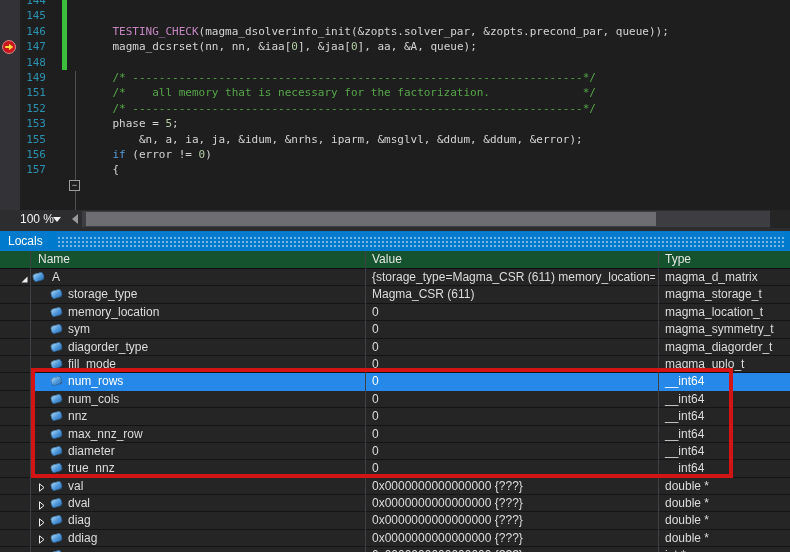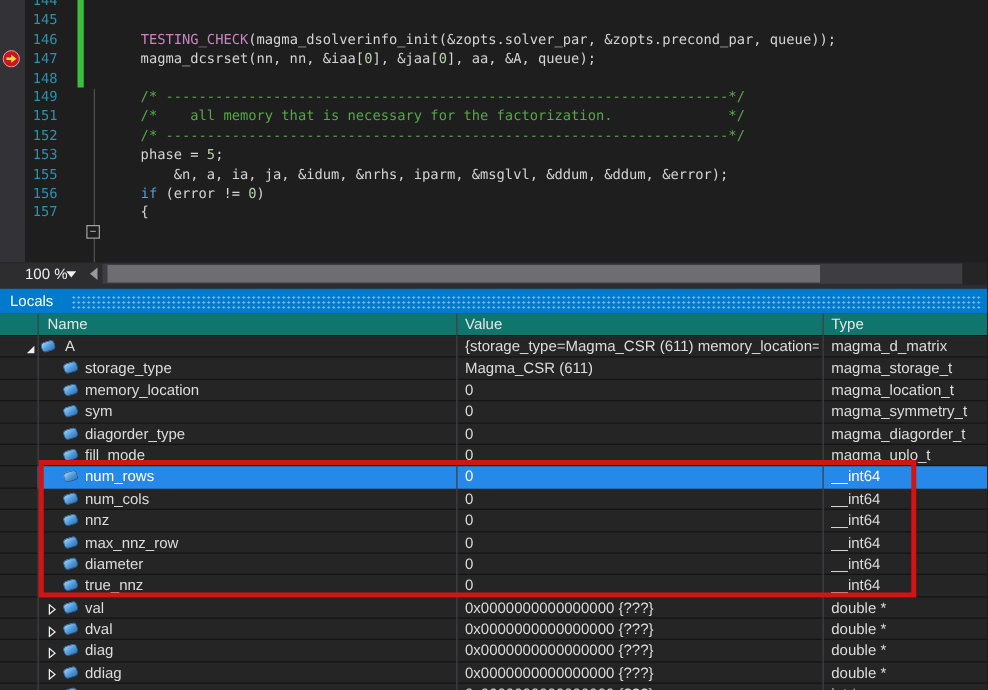--- a/index.html
+++ b/index.html
@@ -38,21 +38,21 @@
 
   
   #locals{position:absolute;left:0;top:228px;width:790px;height:324px;background:#252526;}
   .panel-gap{position:absolute;left:0;top:0;width:790px;height:3px;background:#2D2D30;}
   .title-bar{position:absolute;left:0;top:3px;width:790px;height:20px;background:#007ACC;}
   .title-bar .tt{position:absolute;left:8px;top:0;line-height:20px;font-size:12px;color:#FFFFFF;}
   .title-dots{position:absolute;left:57px;right:4px;top:5px;height:11px;
               background-image:radial-gradient(rgba(255,255,255,0.45) 0.8px,transparent 0.9px);
               background-size:4px 4px;}
   .grid{position:absolute;left:0;top:23px;right:0;bottom:0;overflow:hidden;}
-  .grid-header{position:absolute;left:0;top:0;width:790px;height:18px;background:#0f766e;border-bottom:1px solid #101012;box-sizing:border-box;}
+  .grid-header{position:absolute;left:0;top:0;width:790px;height:18px;background:#14532d;border-bottom:1px solid #101012;box-sizing:border-box;}
   .grid-header span{position:absolute;top:0;line-height:17px;font-size:12px;color:#E6E6E6;}
   .hdr-name{left:38px;}  .hdr-value{left:372px;}  .hdr-type{left:665px;}
   .col-div{position:absolute;top:0;bottom:0;width:1px;background:#3F3F46;z-index:6;}
   #locals-rows{position:absolute;left:0;top:18px;right:0;bottom:0;}
   .lrow{position:relative;height:16.4px;border-bottom:1px solid #141416;font-size:12px;color:#DCDCDC;}
   .lrow .sel-bg{position:absolute;left:30px;right:0;top:0;bottom:-1px;background:#2688E8;z-index:1;}
   .lrow span.cell{position:absolute;top:0;line-height:16px;white-space:nowrap;z-index:3;}
   .lrow .val{left:372px;width:283px;overflow:hidden;}
   .lrow .typ{left:665px;}
   .lrow.selected{color:#FFFFFF;}

